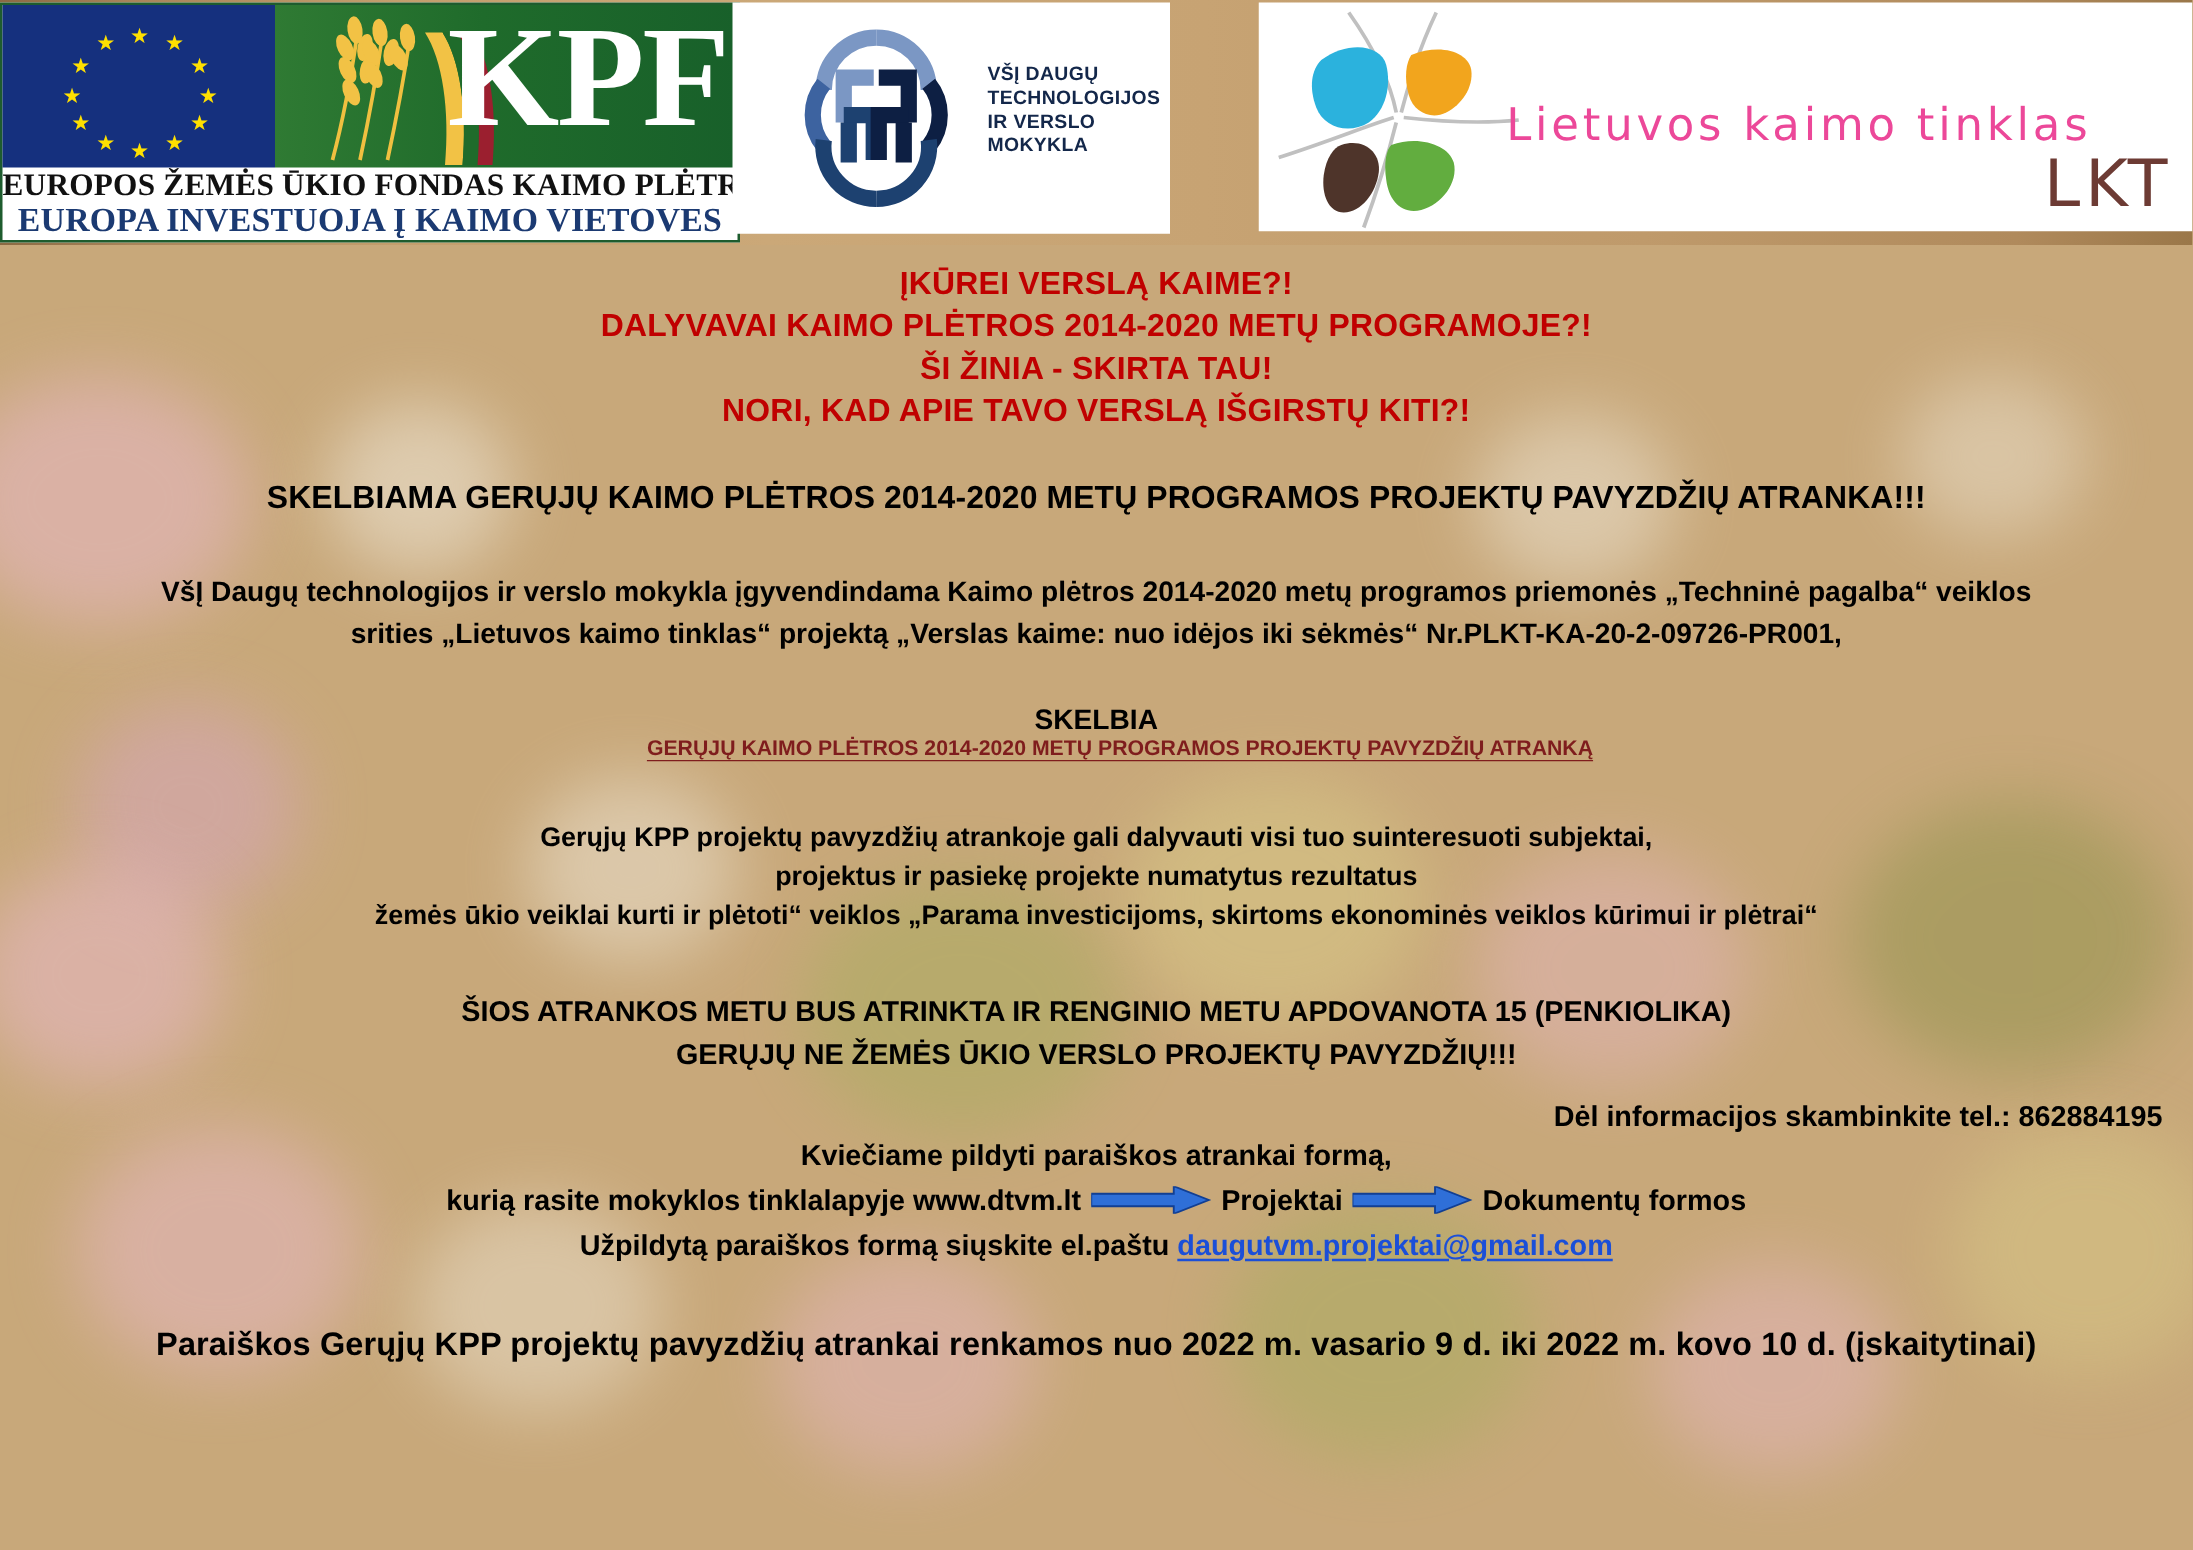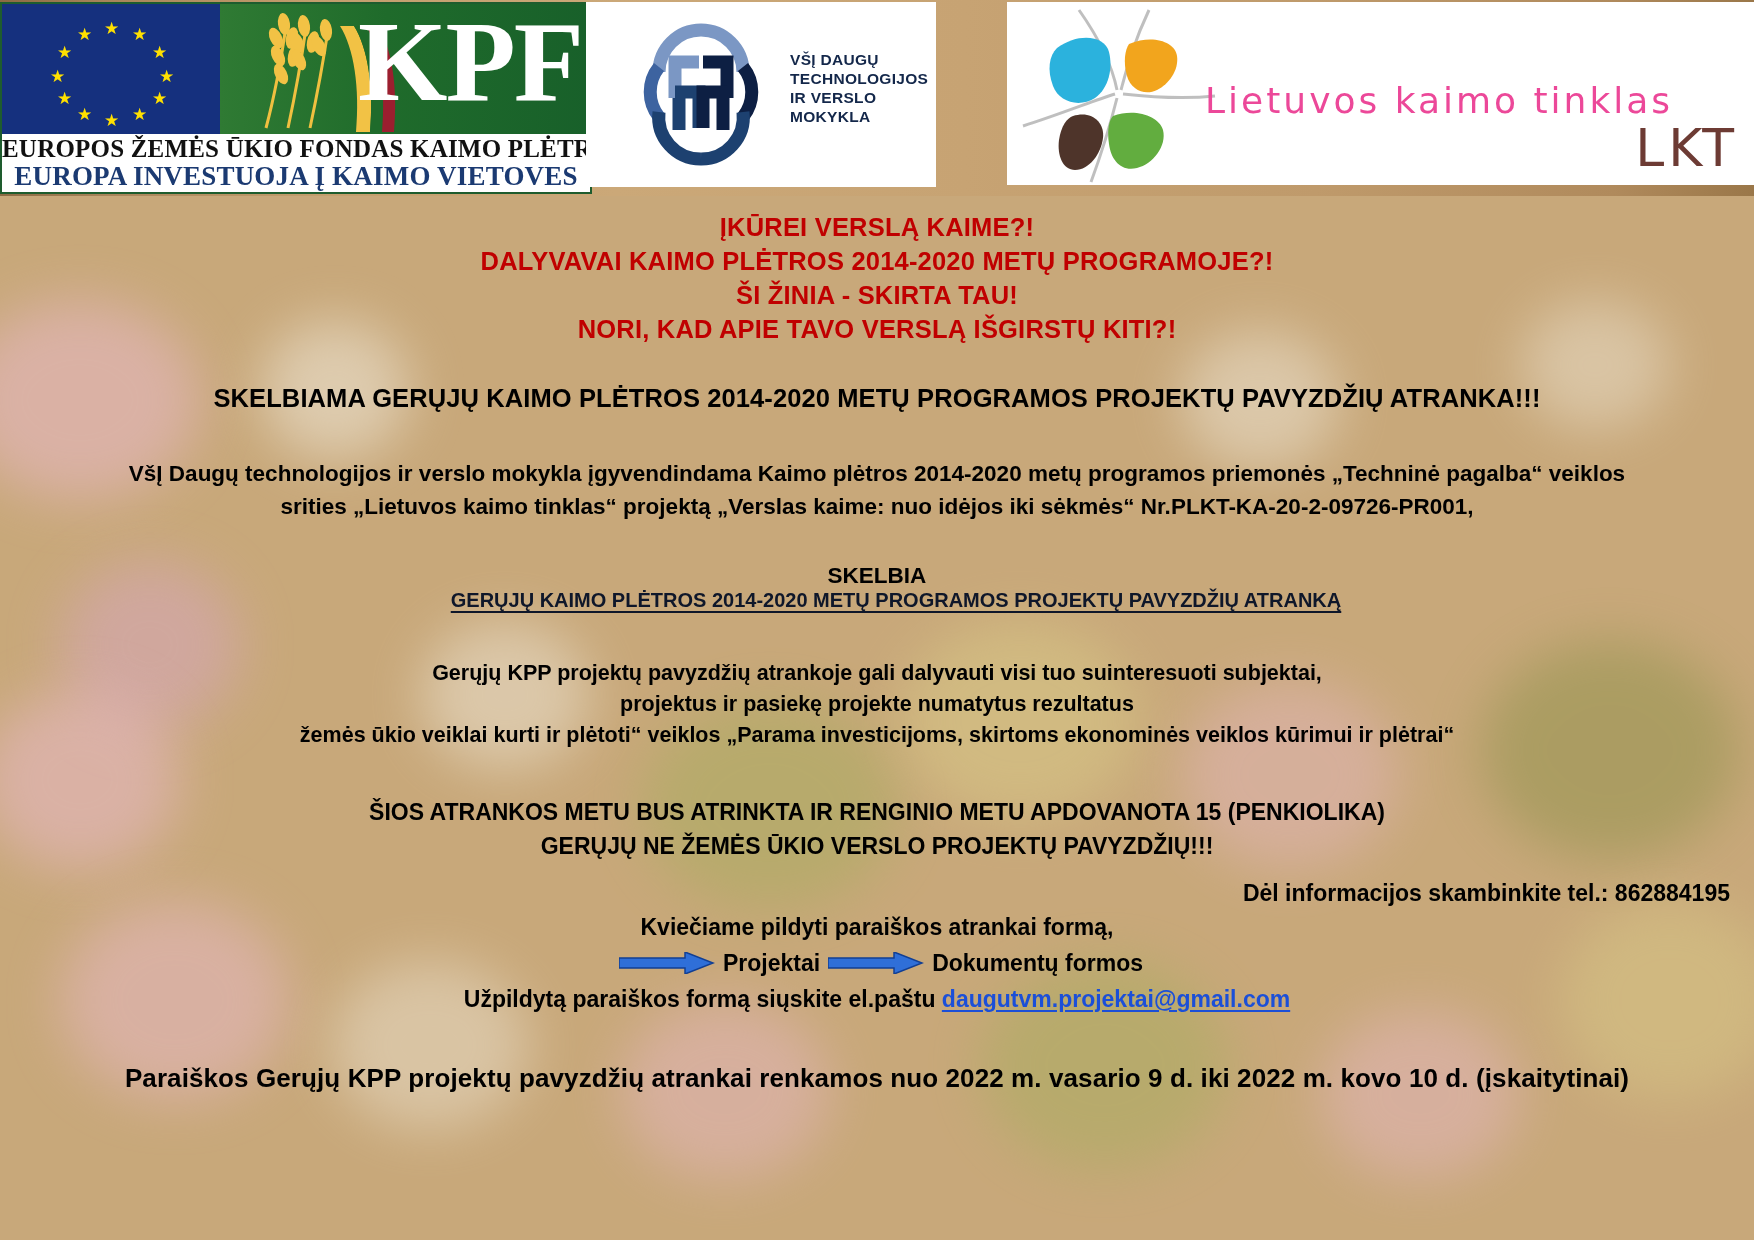--- a/index.html
+++ b/index.html
@@ -217,22 +217,22 @@
   .gap-3 { height: 46px; }
   .gap-4 { height: 44px; }
   .gap-5 { height: 46px; }
   .skelbia {
     font-weight: bold;
     font-size: 22.5px;
     color: #000;
   }
   .underline-head {
     font-weight: bold;
-    font-size: 20px;
-    color: #0f172a;
+    font-size: 17px;
+    color: #7f1d1d;
     text-decoration: underline;
     text-underline-offset: 4px;
     padding-left: 38px;
   }
   .p-sm {
     font-weight: bold;
     font-size: 21.5px;
     line-height: 31px;
     color: #000;
     width: 1600px;
@@ -447,20 +447,21 @@
       <div>ŠIOS ATRANKOS METU BUS ATRINKTA IR RENGINIO METU APDOVANOTA 15 (PENKIOLIKA)</div>
       <div>GERŲJŲ NE ŽEMĖS ŪKIO VERSLO PROJEKTŲ PAVYZDŽIŲ!!!</div>
     </div>
 
     <div class="gap-5"></div>
 
     <div class="invite">
       <div>Kviečiame pildyti paraiškos atrankai formą,</div>
 
       <div class="arrow-line">
+        <span class="nowrap">kurią rasite mokyklos tinklalapyje www.dtvm.lt</span>
         <svg class="arrow" width="96" height="22" viewBox="0 0 96 22">
           <path d="M0 6 L66 6 L66 0 L94 11 L66 22 L66 16 L0 16 Z" fill="#2f6fd8" stroke="#123f93" stroke-width="1.5"></path>
         </svg>
         <span class="nowrap">Projektai</span>
         <svg class="arrow" width="96" height="22" viewBox="0 0 96 22">
           <path d="M0 6 L66 6 L66 0 L94 11 L66 22 L66 16 L0 16 Z" fill="#2f6fd8" stroke="#123f93" stroke-width="1.5"></path>
         </svg>
         <span class="nowrap">Dokumentų formos</span>
       </div>
 

